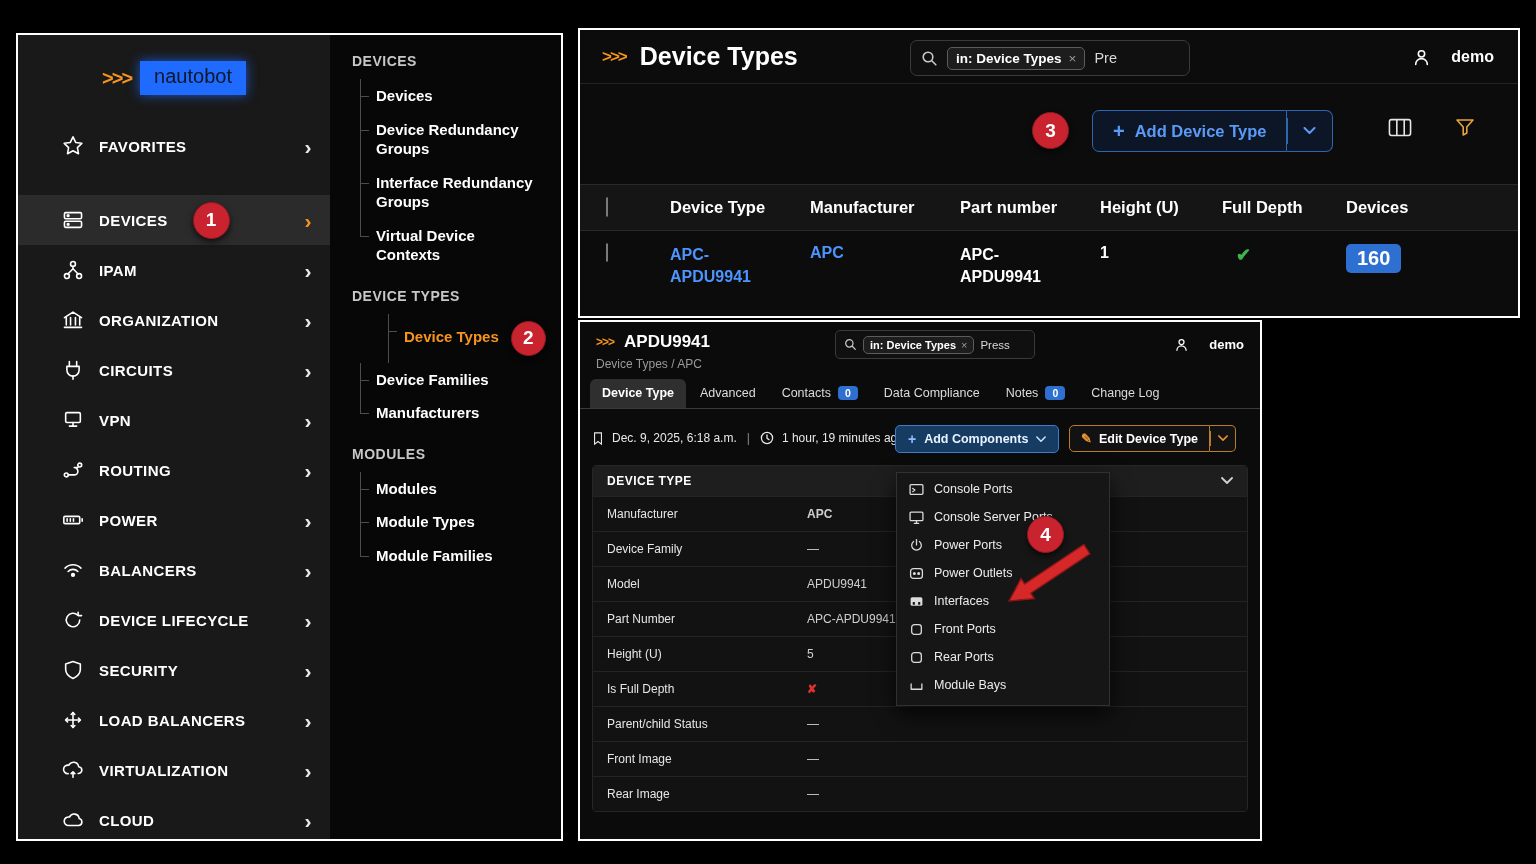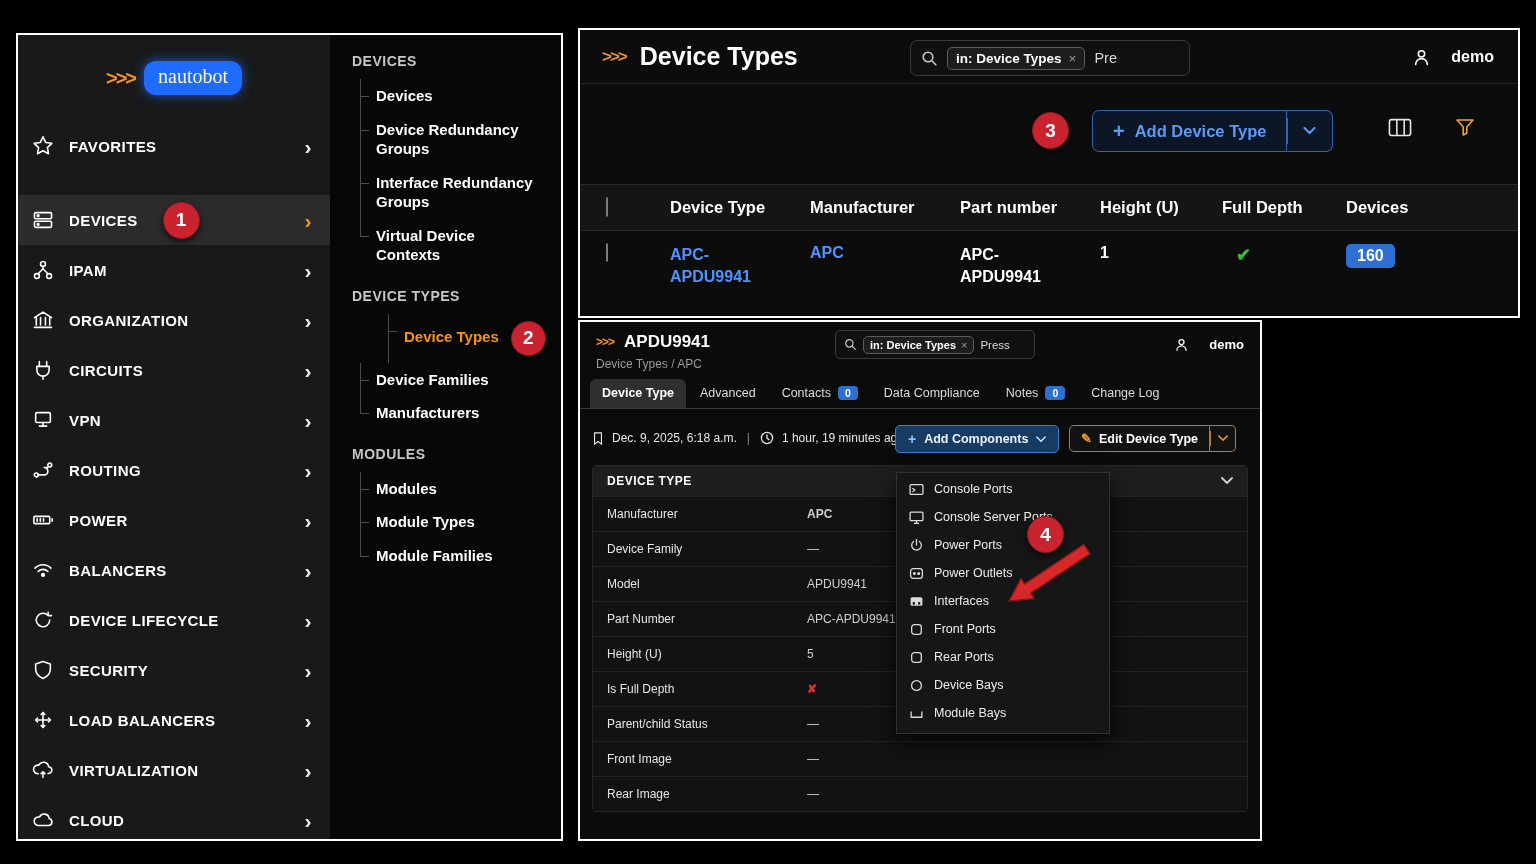--- a/index.html
+++ b/index.html
@@ -8,24 +8,24 @@
     width:1536px; height:864px; background:#000; position:relative; overflow:hidden;
     font-family:"Liberation Sans", sans-serif; color:#fff;
   }
   .panel { position:absolute; border:2px solid #fff; background:#0c0c0c; }
 
   
   #panel-left { left:16px; top:33px; width:547px; height:808px; display:flex; background:#050505; }
   .sidebar { width:312px; flex:none; background:#191919; overflow:hidden; padding-top:16px; }
   .logo-row { display:flex; align-items:center; justify-content:center; gap:9px; margin:10px 0 26px; }
   .logo-arrows { color:#f7941d; font-weight:bold; font-size:20px; letter-spacing:-2px; }
-  .logo-pill { background:#1f6bff; color:#fef9c3; font-family:Liberation Serif, serif;
-    font-size:20px; padding:4px 14px 7px; border-radius:12px; box-shadow:0 0 12px rgba(31,107,255,.75); }
+  .logo-pill { background:#1f6bff; color:#0f172a; font-family:Liberation Sans, sans-serif;
+    font-size:20px; padding:4px 14px 7px; border-radius:0; box-shadow:0 0 12px rgba(31,107,255,.75); }
   .nav-gap { height:24px; }
-  .nav-item { position:relative; display:flex; align-items:center; height:50px; padding:0 18px 0 14px;
+  .nav-item { position:relative; display:flex; align-items:center; height:50px; padding:0 18px 0 44px;
     gap:15px; font-weight:bold; font-size:15px; letter-spacing:.4px; cursor:pointer; }
   .nav-item.active { background:#2b2b2b; }
   .nicon { width:22px; height:22px; flex:none; display:flex; align-items:center; justify-content:center; }
   .nicon svg { stroke:#fff; fill:none; stroke-width:1.3; stroke-linecap:round; stroke-linejoin:round; }
   .nchev { margin-left:auto; color:#e8e8e8; font-size:21px; font-weight:bold; line-height:1; }
   .nav-item.active .nchev { color:#f7941d; }
   .step-badge { width:37px; height:37px; border-radius:50%; background:#c8232e; color:#fff; flex:none;
     font-weight:bold; font-size:19px; display:flex; align-items:center; justify-content:center;
     box-shadow:0 3px 6px rgba(0,0,0,.65); border:1px solid #8e1a22; }
   .nav-item .step-badge { margin-left:10px; }
@@ -80,21 +80,21 @@
   .t-row { display:grid; grid-template-columns:64px 140px 150px 140px 122px 124px 1fr;
     padding:13px 0 13px 26px; align-items:start; border-top:1px solid #2a2a2a; }
   .t-row.head { background:#151515; font-weight:bold; font-size:16.5px; }
   .t-row.body { font-size:16px; }
   .checkbox { width:15px; height:15px; border:1px solid #7a7a7a; border-radius:3px; background:transparent;
     margin-top:3px; cursor:pointer; }
   .link { color:#4d94ff; font-weight:bold; cursor:pointer; }
   .wrap { max-width:96px; word-break:break-word; line-height:1.35; }
   .cell-bold { font-weight:bold; }
   .check-green { color:#3cb54a; font-weight:bold; font-size:18px; padding-left:14px; }
-  .count-badge { background:#2e6fd2; color:#fff; border-radius:5px; padding:3px 11px; font-size:16px;
+  .count-badge { background:#2e6fd2; color:#fff; border-radius:5px; padding:3px 11px; font-size:20px;
     font-weight:bold; display:inline-block; cursor:pointer; }
 
   
   #panel-detail { left:578px; top:320px; width:684px; height:521px; background:#0b0b0b; }
   .detail-header { position:relative; padding:10px 16px 4px; }
   .d-title-row { display:flex; align-items:center; gap:10px; }
   .d-arrows { color:#f7941d; font-weight:bold; font-size:12px; letter-spacing:-1px; }
   .d-title { font-size:17px; font-weight:bold; }
   .breadcrumb { color:#9a9a9a; font-size:12px; margin-top:5px; }
   .search-box.small { left:255px; top:8px; width:200px; height:29px; border-radius:5px; padding:0 8px; gap:6px; }
@@ -605,28 +605,20 @@
       <span class="micon">
           <svg width="15" height="15" viewBox="0 0 14 14">
             <rect x="2.5" y="2.5" width="9" height="9" rx="2.5"></rect>
           </svg>
         </span>
       <span>Rear Ports</span>
     </div>
     <div class="menu-item">
       <span class="micon">
           <svg width="15" height="15" viewBox="0 0 14 14">
-            <circle cx="7" cy="7" r="4.6"></circle>
-          </svg>
-        </span>
-      <span>Device Bays</span>
-    </div>
-    <div class="menu-item">
-      <span class="micon">
-          <svg width="15" height="15" viewBox="0 0 14 14">
             <path d="M2 5.5v5h10v-5"></path>
           </svg>
         </span>
       <span>Module Bays</span>
     </div>
   </div>
 
   <span class="step-badge annot-badge" id="badge-4">4</span>
   <svg class="pointer-arrow" viewBox="0 0 100 80">
     <polygon points="8,68 20.8,43.9 24.7,49.7 88.7,7 95.3,17 31.3,59.7 35.2,65.5" fill="#d62828" stroke="#8c1616" stroke-width="1.5"></polygon>

